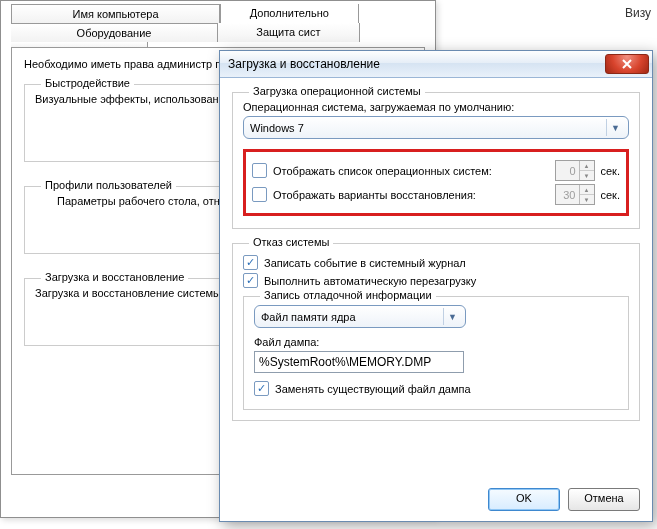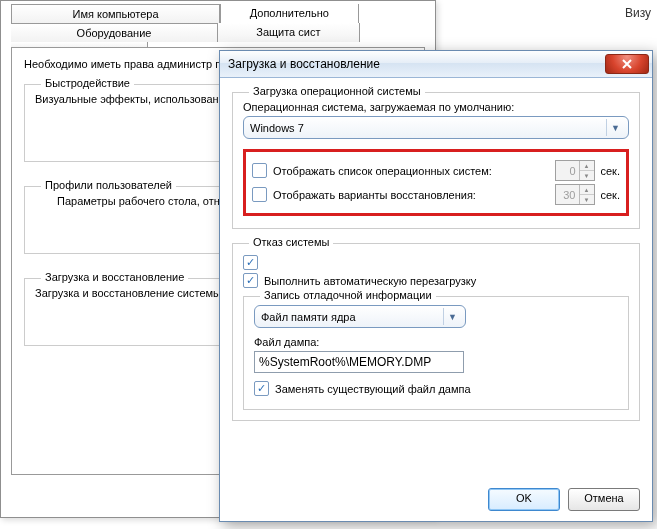--- a/index.html
+++ b/index.html
@@ -312,20 +312,21 @@
           <span>сек.</span>
         </div>
       </div>
     </div>
 
     <div class="grp" style="margin-top:14px;">
       <div class="grp-title">Отказ системы</div>
 
       <div class="row">
         <span class="cb checked"></span>
+        <span>Записать событие в системный журнал</span>
       </div>
       <div class="row">
         <span class="cb checked"></span>
         <span>Выполнить автоматическую перезагрузку</span>
       </div>
 
       <div class="grp" style="margin-top:8px;">
         <div class="grp-title">Запись отладочной информации</div>
         <div class="select" style="width:200px">
           <span>Файл памяти ядра</span>

